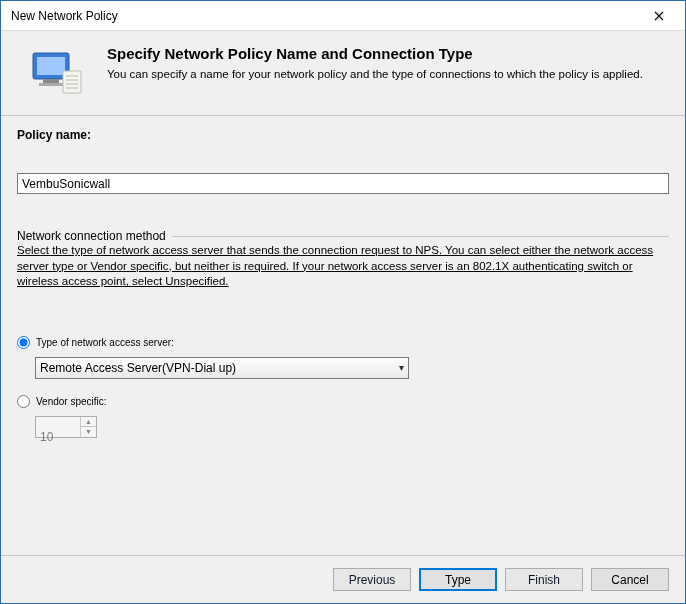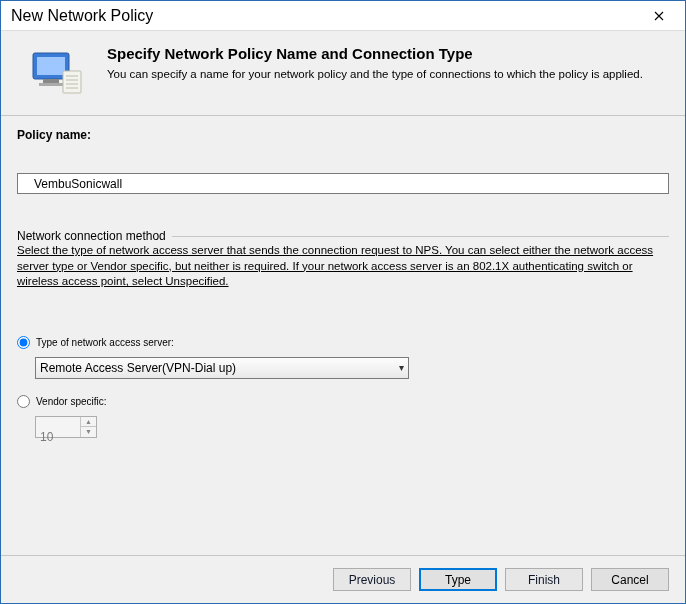--- a/index.html
+++ b/index.html
@@ -19,21 +19,21 @@
     flex-direction: column;
   }
   .titlebar {
     height: 30px;
     background: #fff;
     border-bottom: 1px solid #ddd;
     display: flex;
     align-items: center;
     padding: 0 6px 0 10px;
   }
-  .titlebar .title { flex: 1; font-size: 16px; }
+  .titlebar .title { flex: 1; font-size: 12px; }
   .titlebar .close {
     width: 40px; height: 28px;
     display: flex; align-items: center; justify-content: center;
     font-size: 13px;
     color: #000;
     cursor: default;
   }
   .header {
     display: flex;
     align-items: flex-start;
@@ -57,21 +57,21 @@
     gap: 28px;
   }
   .policy-label { font-weight: 700; font-size: 12px; margin-bottom: 3px; }
   .text-input {
     width: 100%;
     height: 21px;
     border: 1px solid #7a7a7a;
     background: #fff;
     font-family: inherit;
     font-size: 12px;
-    padding: 1px 16px;
+    padding: 1px 4px;
   }
   .fieldset {
     margin-top: 14px;
     border: 1px solid #c6c6c6;
     border-left: none; border-right: none; border-bottom: none;
     position: relative;
   }
   .fieldset .legend {
     position: absolute;
     top: -8px; left: 0;

